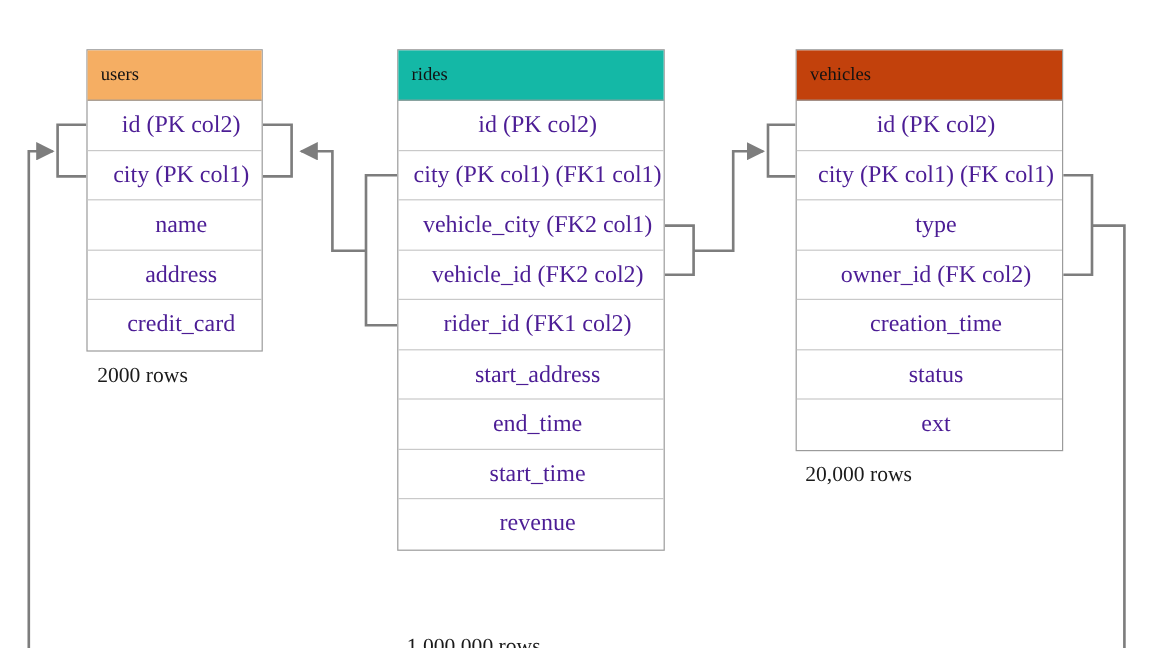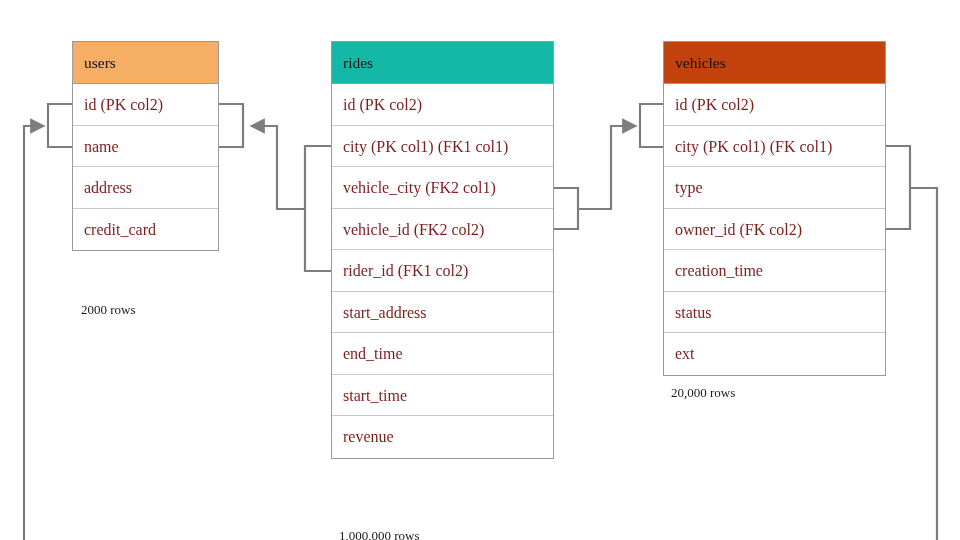--- a/index.html
+++ b/index.html
@@ -41,32 +41,33 @@
     color: #121212;
     border-bottom: 1px solid #9b9b9b;
     white-space: nowrap;
     overflow: hidden;
   }
   .tbl-row {
     box-sizing: border-box;
     height: 41.5px;
     line-height: 41.5px;
     padding: 0 0 0 11px;
-    font-size: 16px;
-    color: #7f1d1d;
+    font-size: 20px;
+    color: #4c1d95;
     border-bottom: 1px solid #c9c9c9;
     white-space: nowrap;
     overflow: hidden;
+    text-align: center;
   }
   .tbl-row.last {
     border-bottom: none;
   }
   .row-count {
     position: absolute;
-    font-size: 13px;
+    font-size: 18px;
     color: #1b1b1b;
     white-space: nowrap;
     z-index: 2;
   }
 </style>
 </head>
 <body>
 
 <div id="canvas">
 
@@ -96,20 +97,21 @@
 
       <path d="M 886 115 L 910 115 L 910 198 L 886 198"></path>
 
       <path d="M 910 157 L 937 157 L 937 532 L 24 532 L 24 95 L 44 95" marker-end="url(#arrowR)"></path>
     </g>
   </svg>
 
   <div class="table-box" style="left:72px; top:10px; width:147px;">
     <div class="tbl-header" style="background:#f5ae63;">users</div>
     <div class="tbl-row">id (PK col2)</div>
+    <div class="tbl-row">city (PK col1)</div>
     <div class="tbl-row">name</div>
     <div class="tbl-row">address</div>
     <div class="tbl-row last">credit_card</div>
   </div>
   <div class="row-count" style="left:81px; top:271px;">2000 rows</div>
 
   <div class="table-box" style="left:331px; top:10px; width:223px;">
     <div class="tbl-header" style="background:#14b8a6;">rides</div>
     <div class="tbl-row">id (PK col2)</div>
     <div class="tbl-row">city (PK col1) (FK1 col1)</div>

